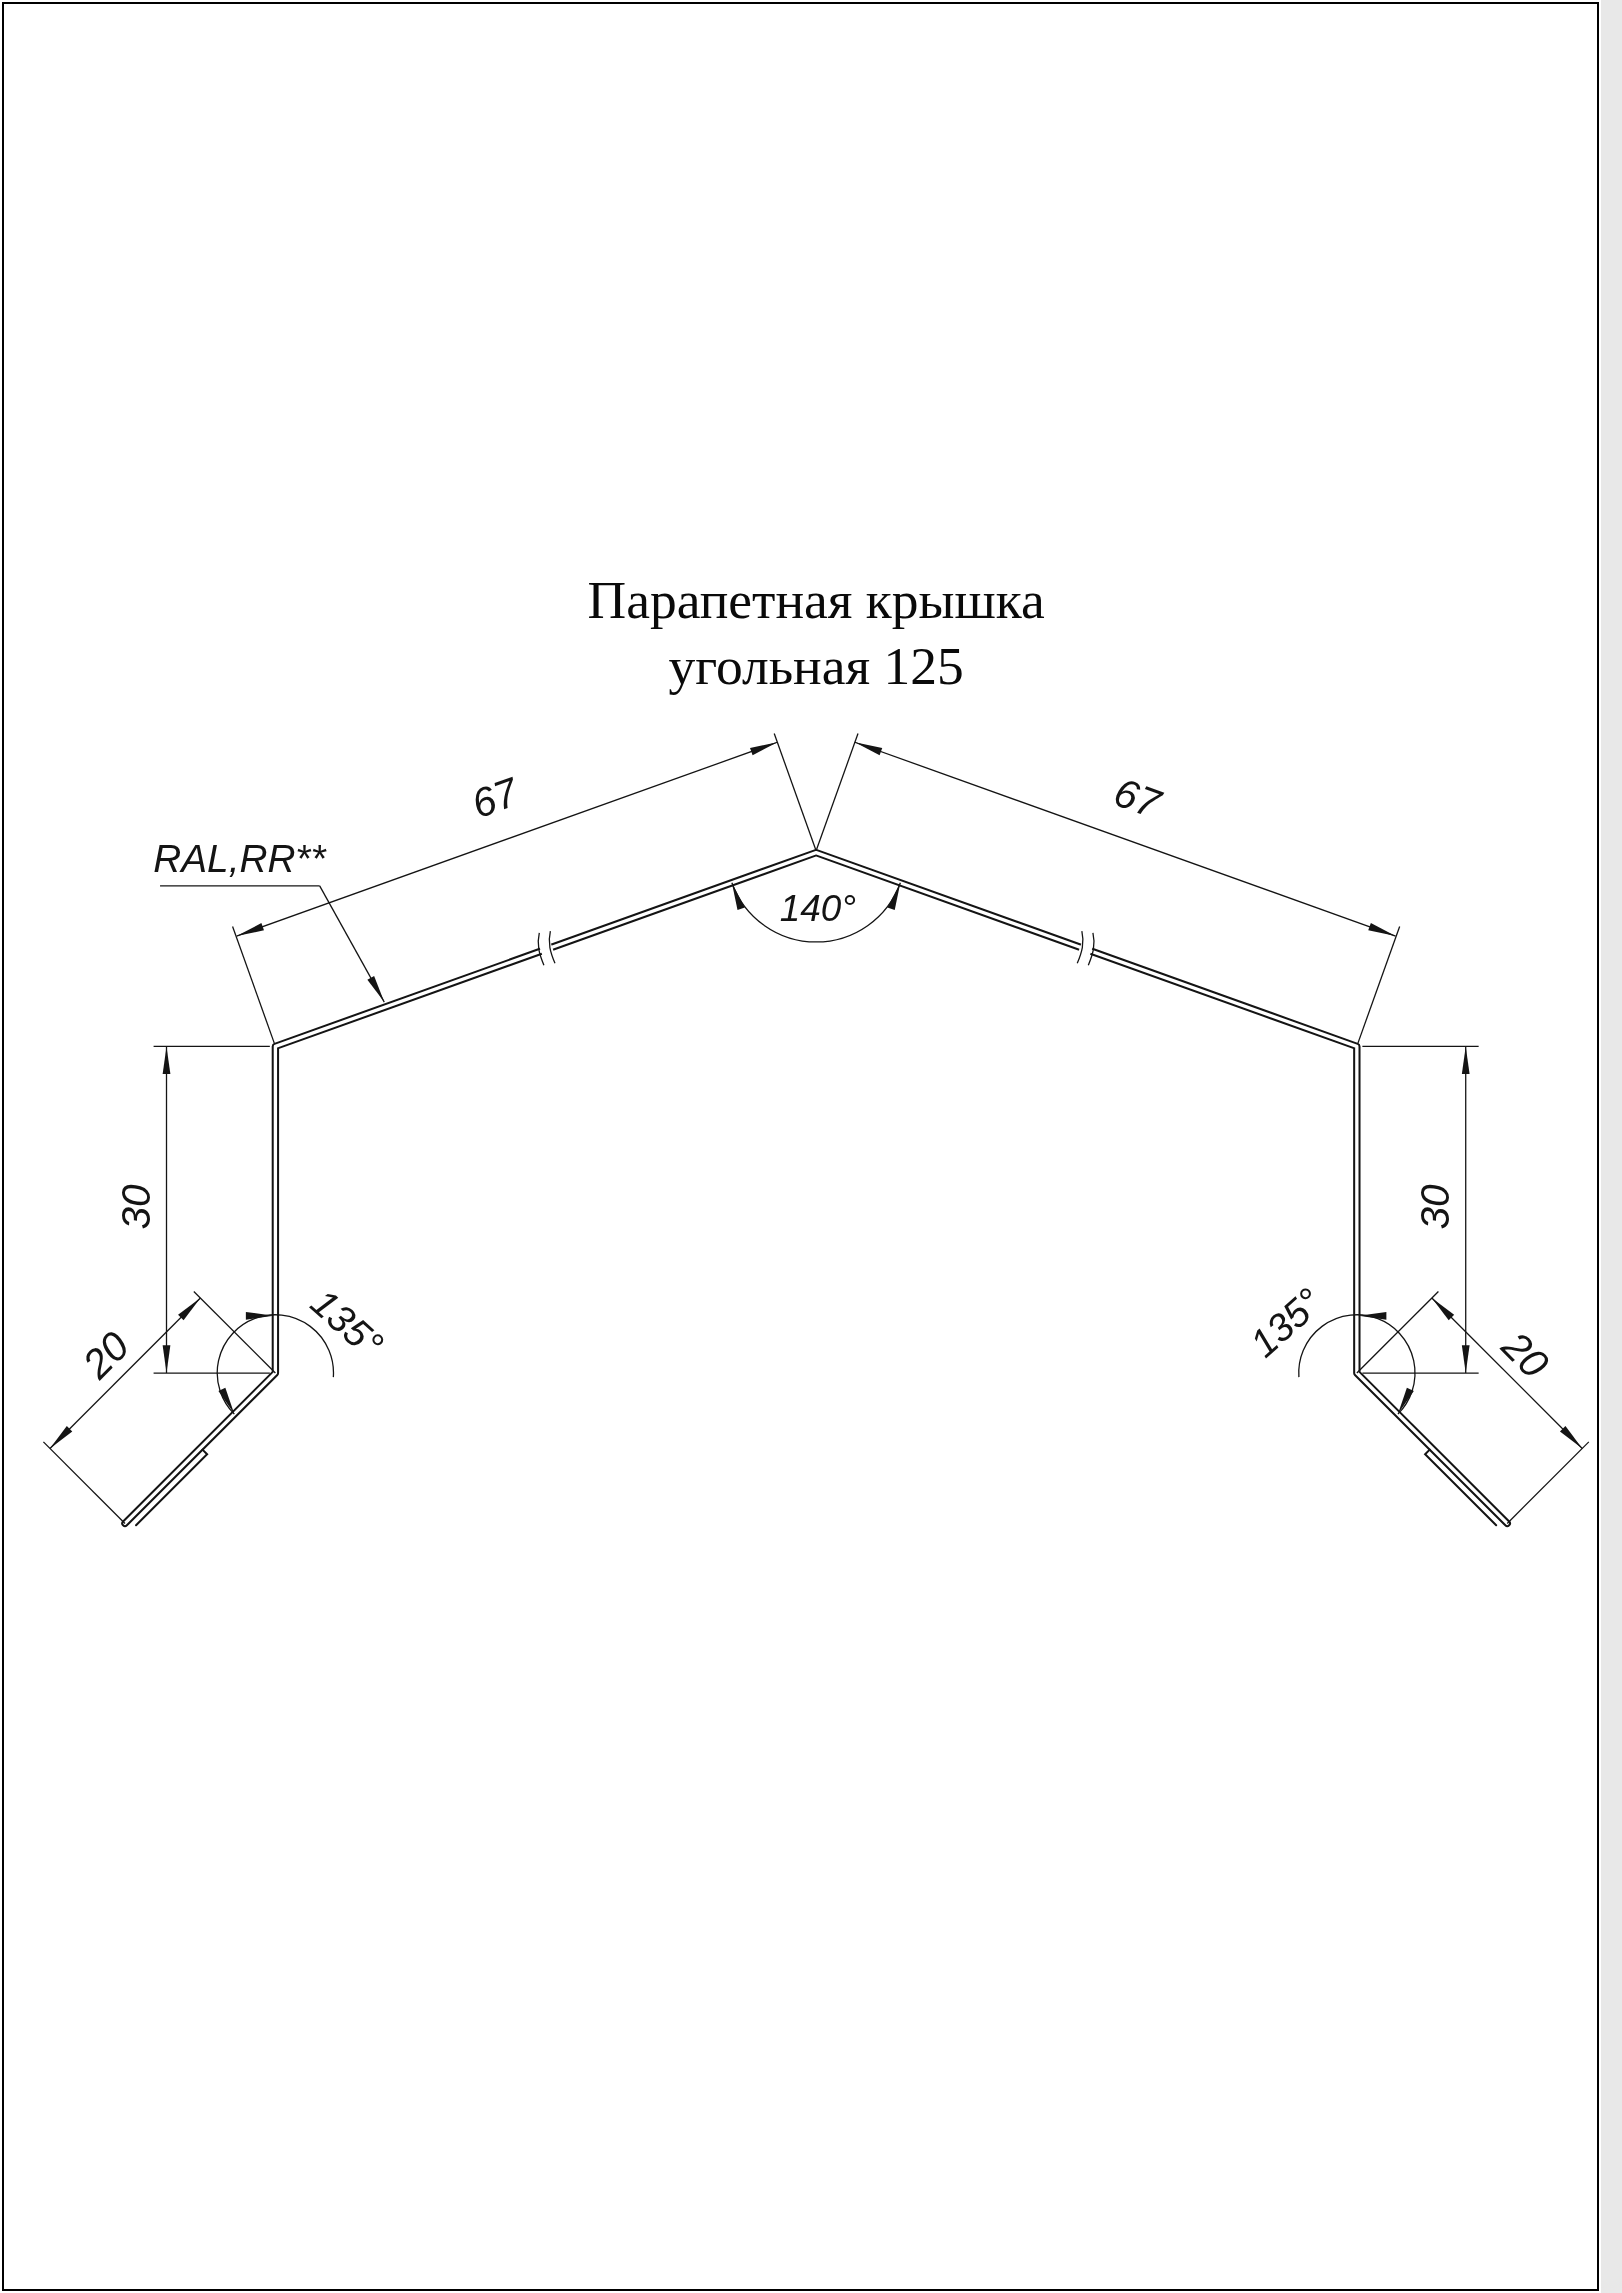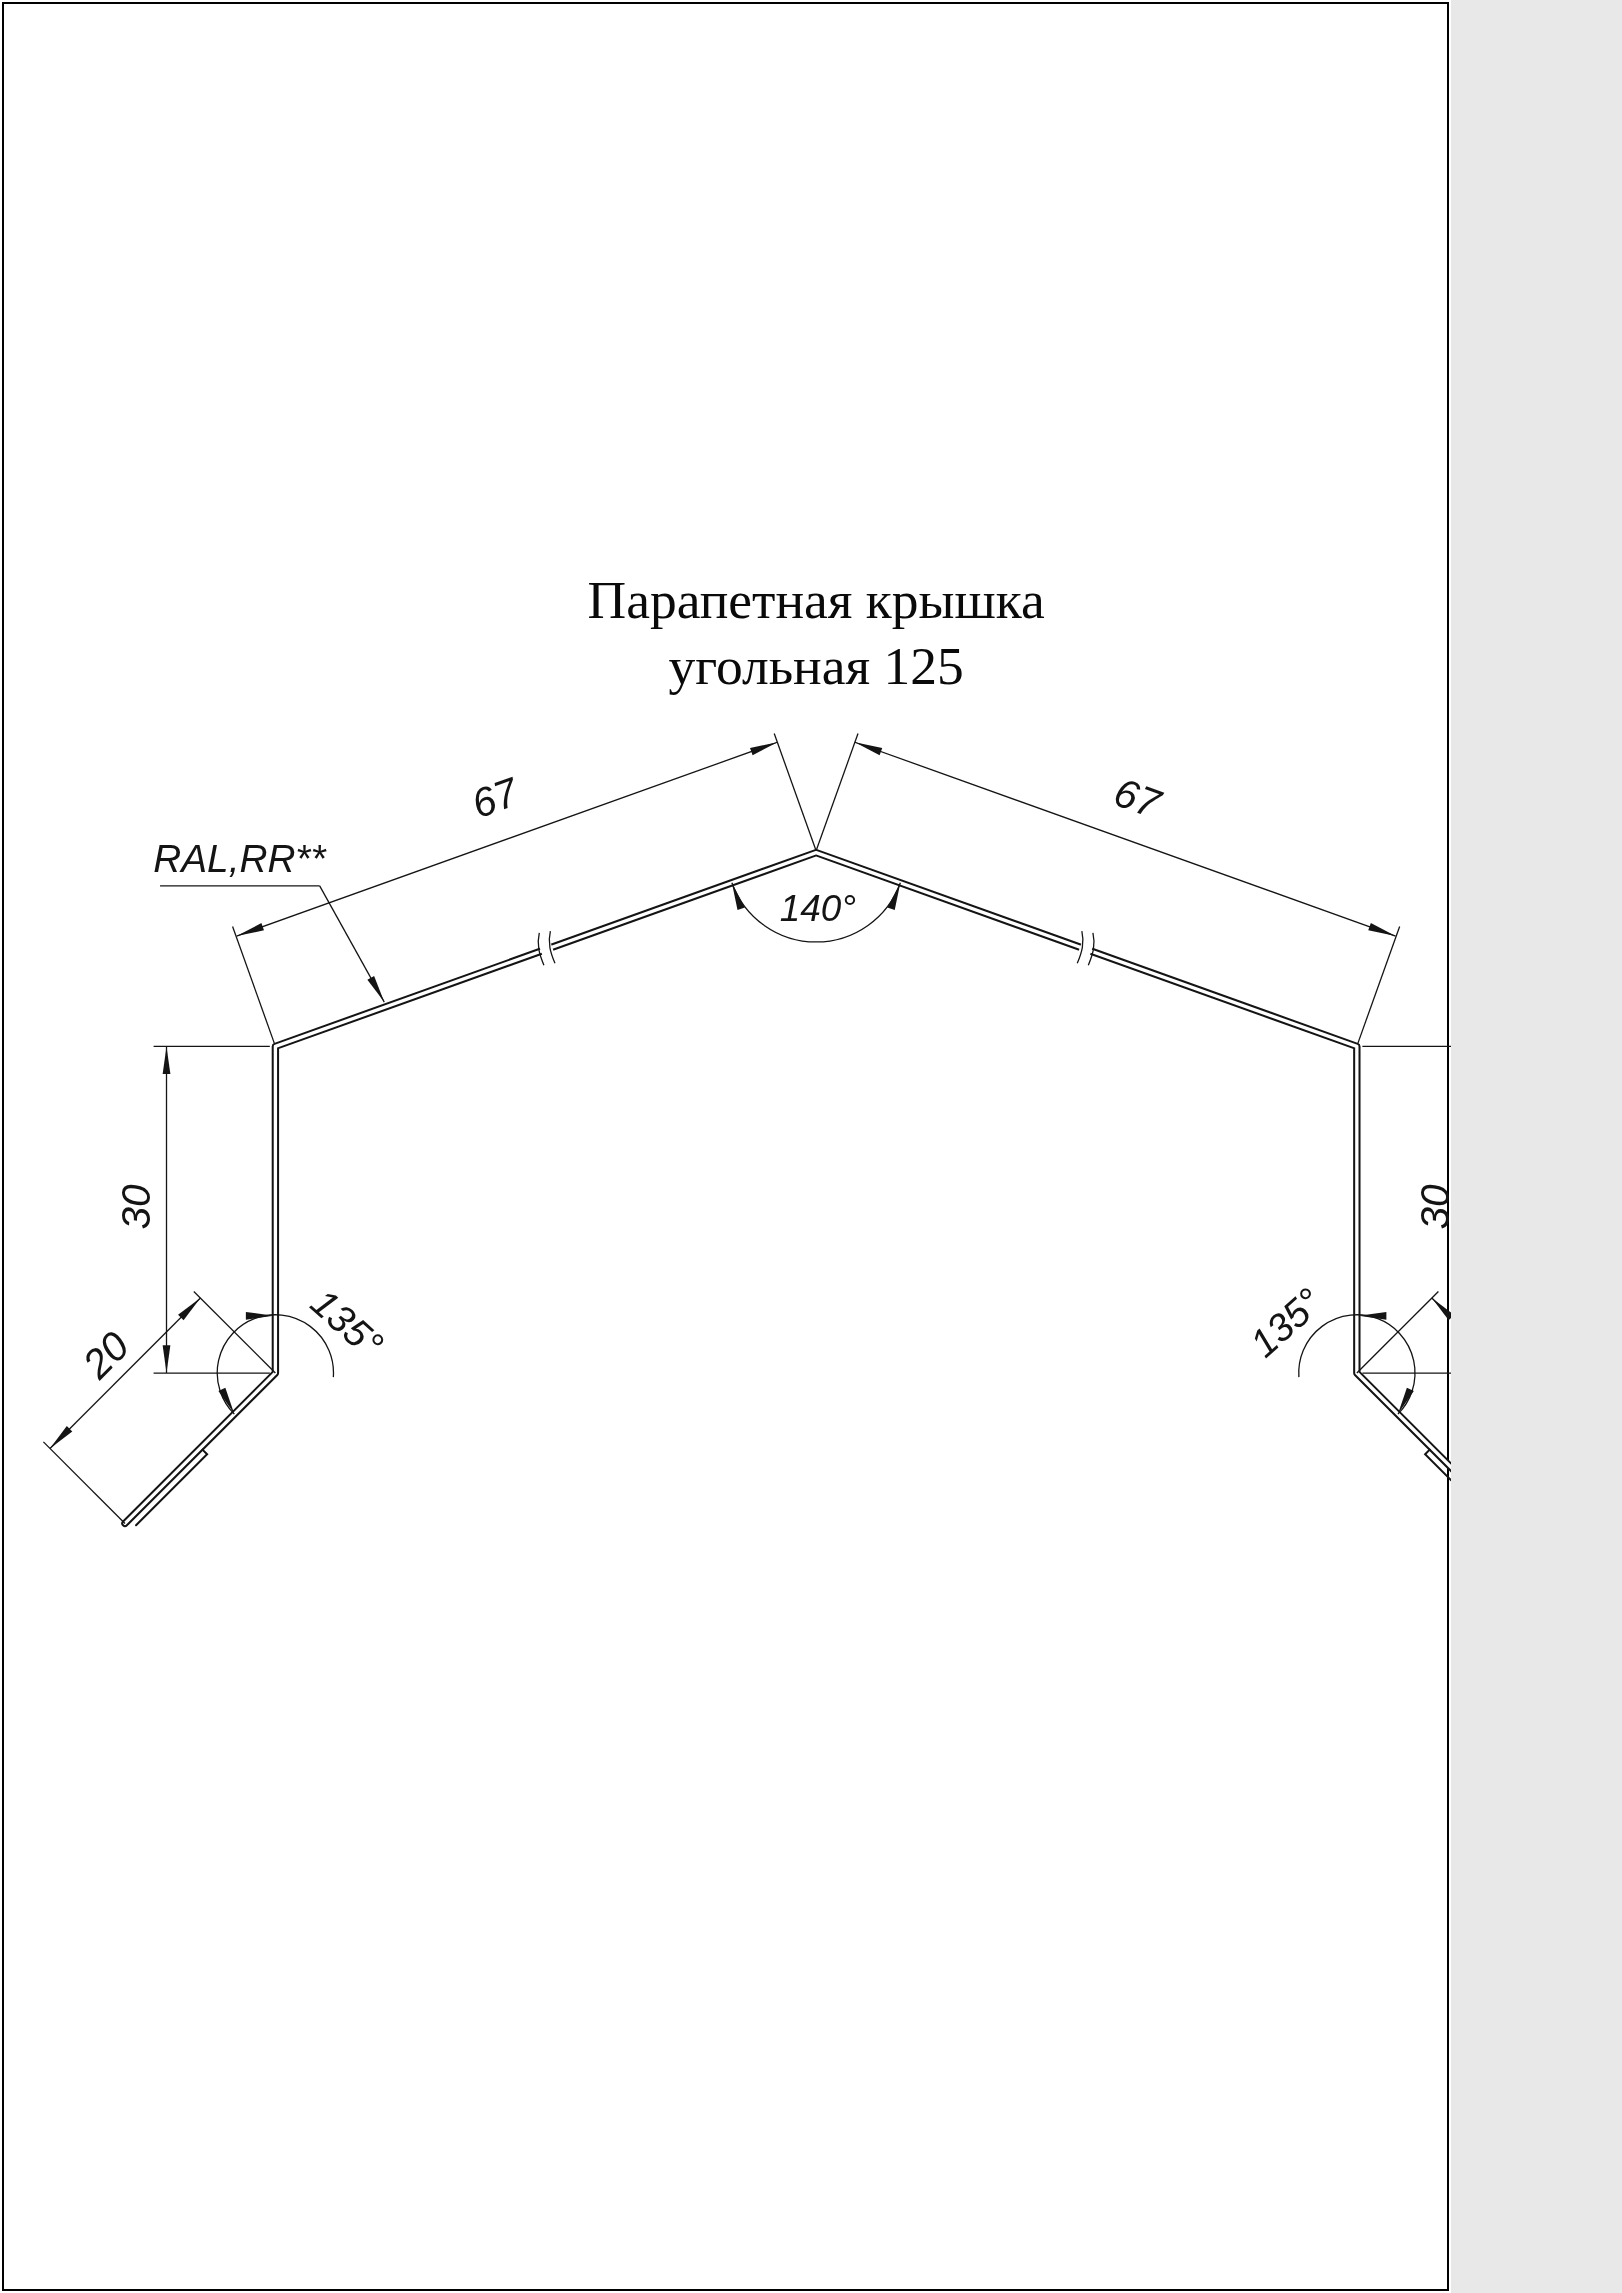--- a/index.html
+++ b/index.html
@@ -1,18 +1,18 @@
 <!DOCTYPE html>
 <html style="font-size:14.8px"><head>
 <meta charset="utf-8">
 <style>
   html,body{margin:0;padding:0;background:#e8e8e8;}
   .page{
     position:relative;
-    width:1451px;height:2293px;
+    width:1601px;height:2293px;
     background:#ffffff;
     font-family:"Liberation Sans",sans-serif;
     overflow:hidden;
   }
   .page-border{
     position:absolute;inset:1.8px;
     border:2.8px solid #000;
     pointer-events:none;
   }
   svg{position:absolute;left:0;top:0;}

